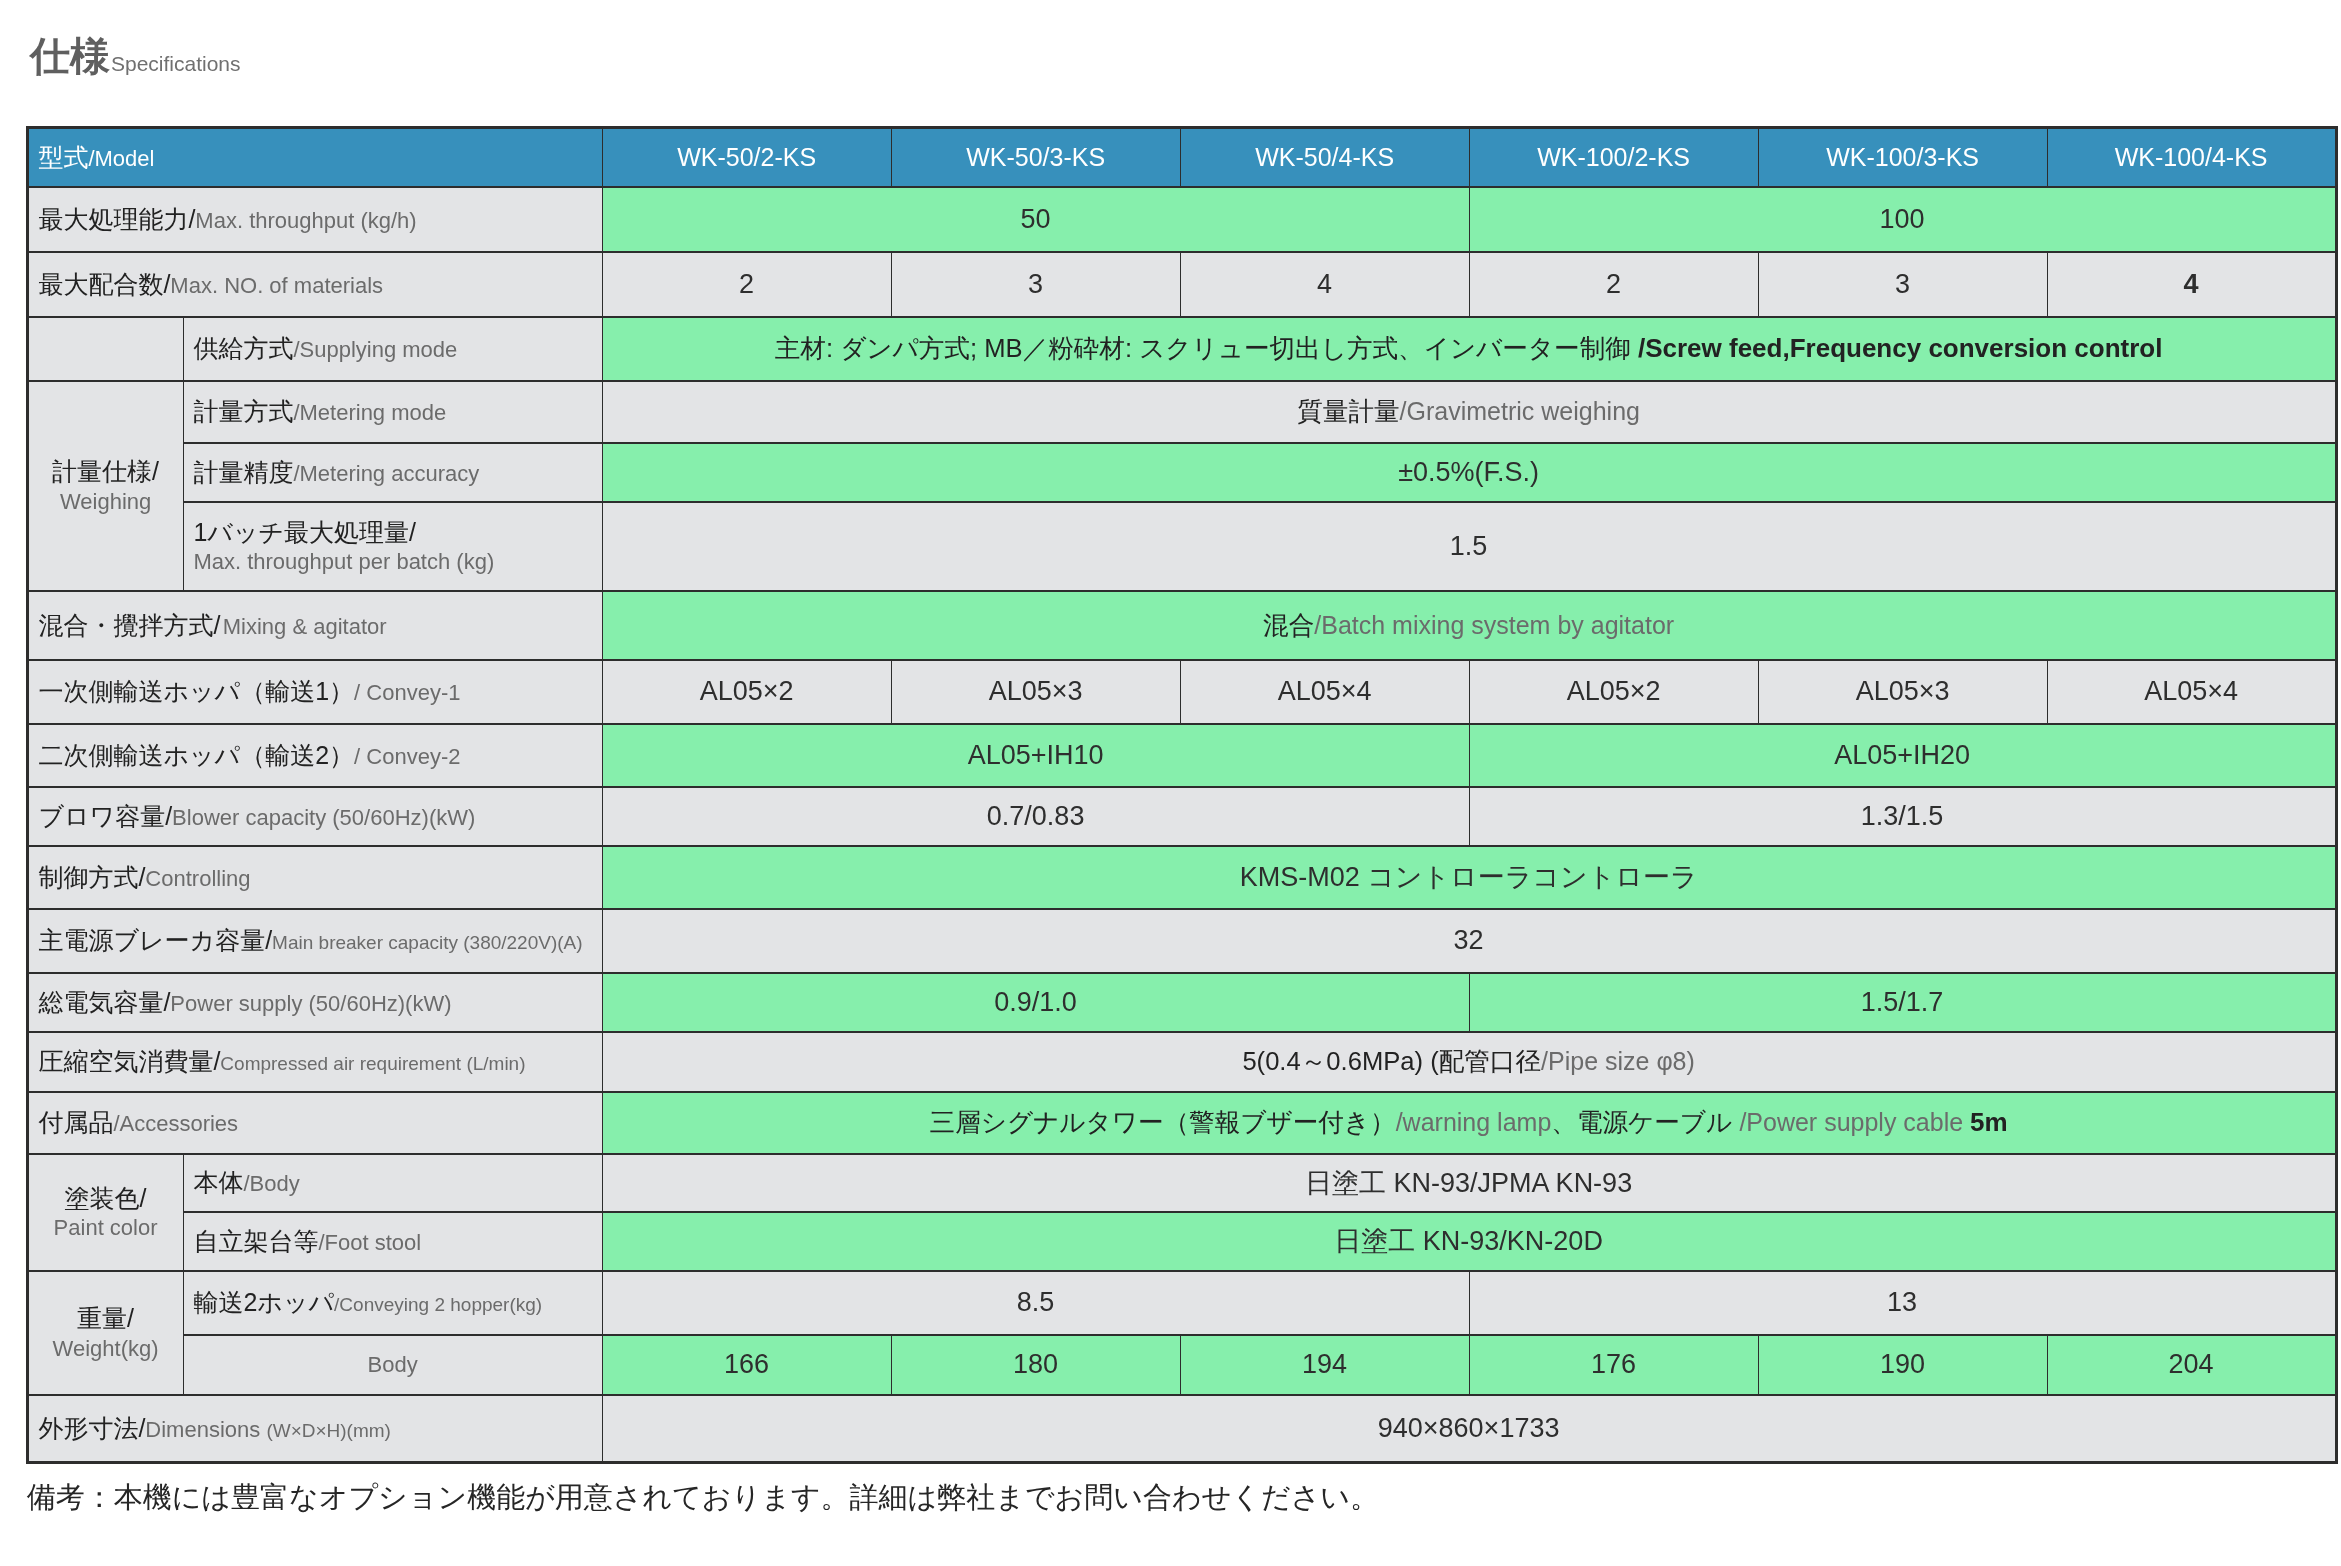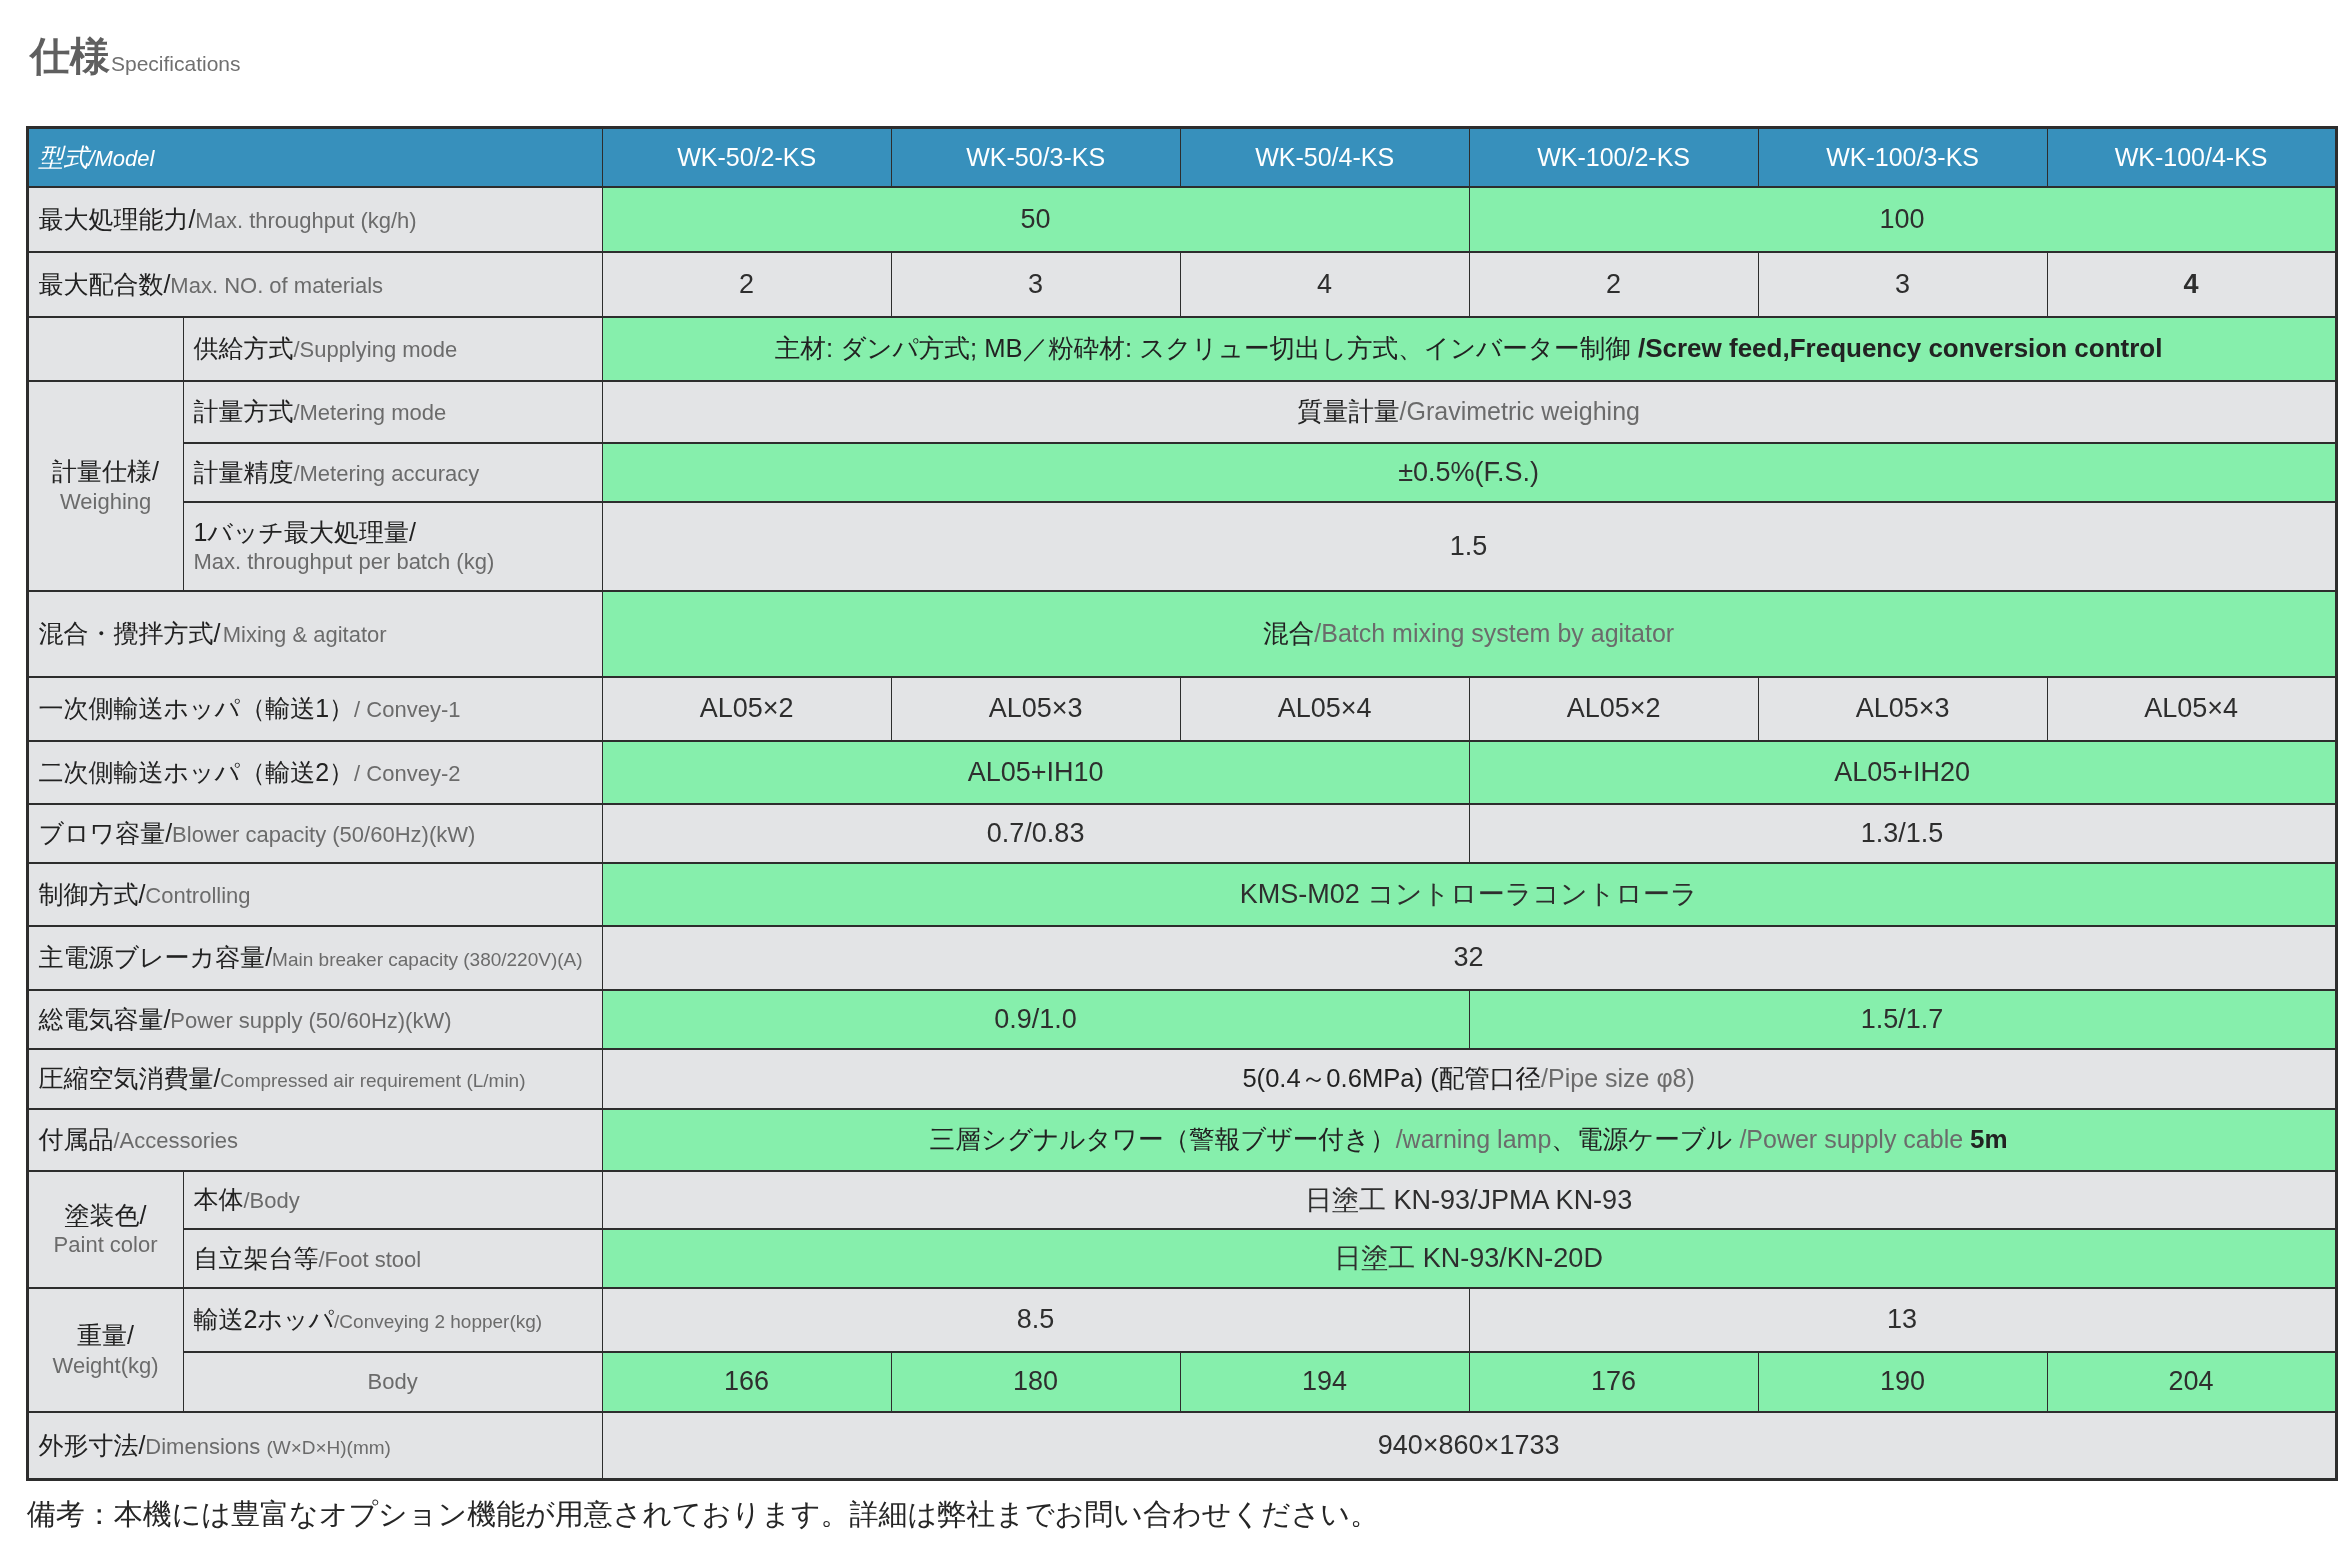--- a/index.html
+++ b/index.html
@@ -35,21 +35,21 @@
     border:1.6px solid var(--border);
     border-top-width:2.2px;
     border-bottom-width:2.2px;
     padding:3.3px 9.8px;
     overflow:hidden;
   }
   
   .lab{background:var(--cell-gray);text-align:left;}
   .grp{background:var(--cell-gray);text-align:center;padding:3.3px 4.4px;}
   .hdr{background:var(--blue);}
-  .hdr .jp,.hdr .en{color:#FFFFFF;font-style:italic;}
+  .hdr .jp,.hdr .en{color:#FFFFFF;}
   .model{background:var(--blue);color:#FFFFFF;text-align:center;font-size:25px;}
   
   .val{text-align:center;font-size:27px;color:var(--val);background:#86efac;}
   .bg-g{background:var(--cell-gray);}
   .jp{font-size:25px;color:var(--jp);}
   .en{font-size:22px;color:var(--en);}
   .en-s{font-size:19px;color:var(--en);}
   .blk{display:block;line-height:1.25;}
   .v-jp{color:var(--jp);font-size:25.6px;}
   .v-en{color:var(--en);font-size:25px;}
@@ -143,21 +143,21 @@
     </tr>
 
     <tr style="height:89px">
       <td class="lab">
         <span class="jp blk">1バッチ最大処理量/</span>
         <span class="en blk">Max. throughput per batch (kg)</span>
       </td>
       <td class="val bg-g" colspan="6">1.5</td>
     </tr>
 
-    <tr style="height:86px">
+    <tr style="height:69px">
       <td class="lab" colspan="2">
         <span class="jp">混合・攪拌方式/</span> <span class="en">Mixing &amp; agitator</span>
       </td>
       <td class="val" colspan="6">
         <span class="v-jp">混合</span><span class="v-en">/Batch mixing system by agitator</span>
       </td>
     </tr>
 
     <tr style="height:64px">
       <td class="lab" colspan="2">

